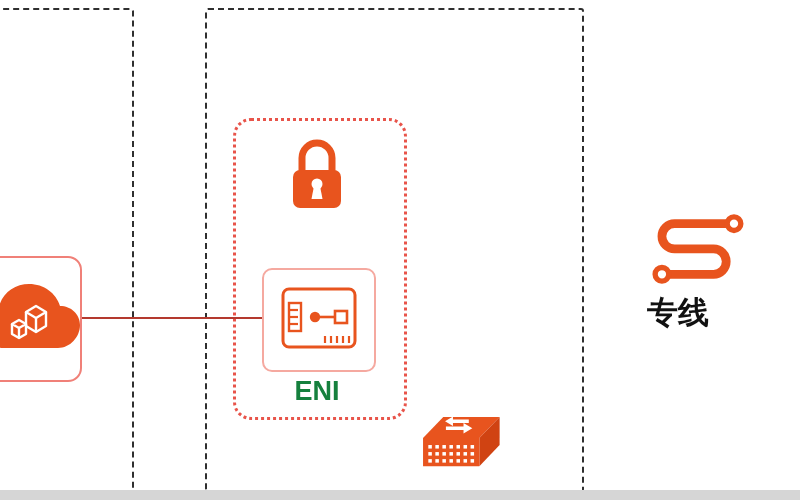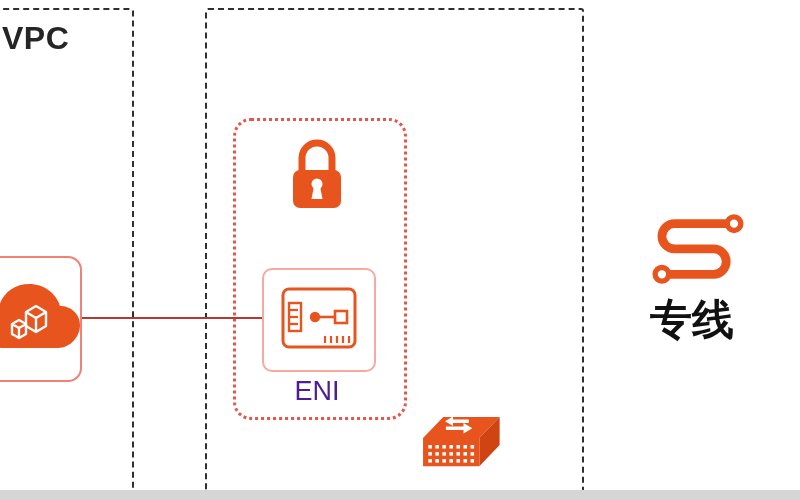--- a/index.html
+++ b/index.html
@@ -53,22 +53,22 @@
     border-radius:10px;
     display:flex; align-items:center; justify-content:center;
     z-index:3;
   }
   .eni-label{
     position:absolute;
     left:262px; top:376px;
     width:110px;
     text-align:center;
     font-size:27px;
-    font-weight:400;
-    color:#4c1d95;
+    font-weight:700;
+    color:#15803d;
   }
 
   
   .cloud-box{
     position:absolute;
     left:-46px; top:256px;
     width:124px; height:122px;
     background:#ffffff;
     border:2px solid #F08078;
     border-radius:14px;
@@ -100,43 +100,42 @@
   }
 
   
   .leased-wrap{
     position:absolute;
     left:643px; top:210px;
     width:108px; height:74px;
   }
   .leased-label{
     position:absolute;
-    left:628px; top:292px;
+    left:614px; top:292px;
     width:128px;
     text-align:center;
-    font-size:42px;
+    font-size:31px;
     font-weight:700;
     color:#111111;
   }
 
   
   .bottom-strip{
     position:absolute;
     left:0; top:490px;
     width:800px; height:10px;
     background:#d6d6d6;
   }
 </style>
 </head>
 <body>
 
 <div class="stage">
 
   <div class="vpc-box left"></div>
-  <div class="vpc-label left">VPC</div>
 
   <div class="vpc-box user"></div>
 
   <div class="connector"></div>
 
   <div class="dotted-box"></div>
 
   <div class="lock-wrap">
     <svg width="64" height="74" viewBox="0 0 64 74" aria-hidden="true">
       <path d="M17 34 V20 a15 15 0 0 1 30 0 V34" fill="none" stroke="#E8541E" stroke-width="7" stroke-linecap="round" stroke-linejoin="round"></path>

